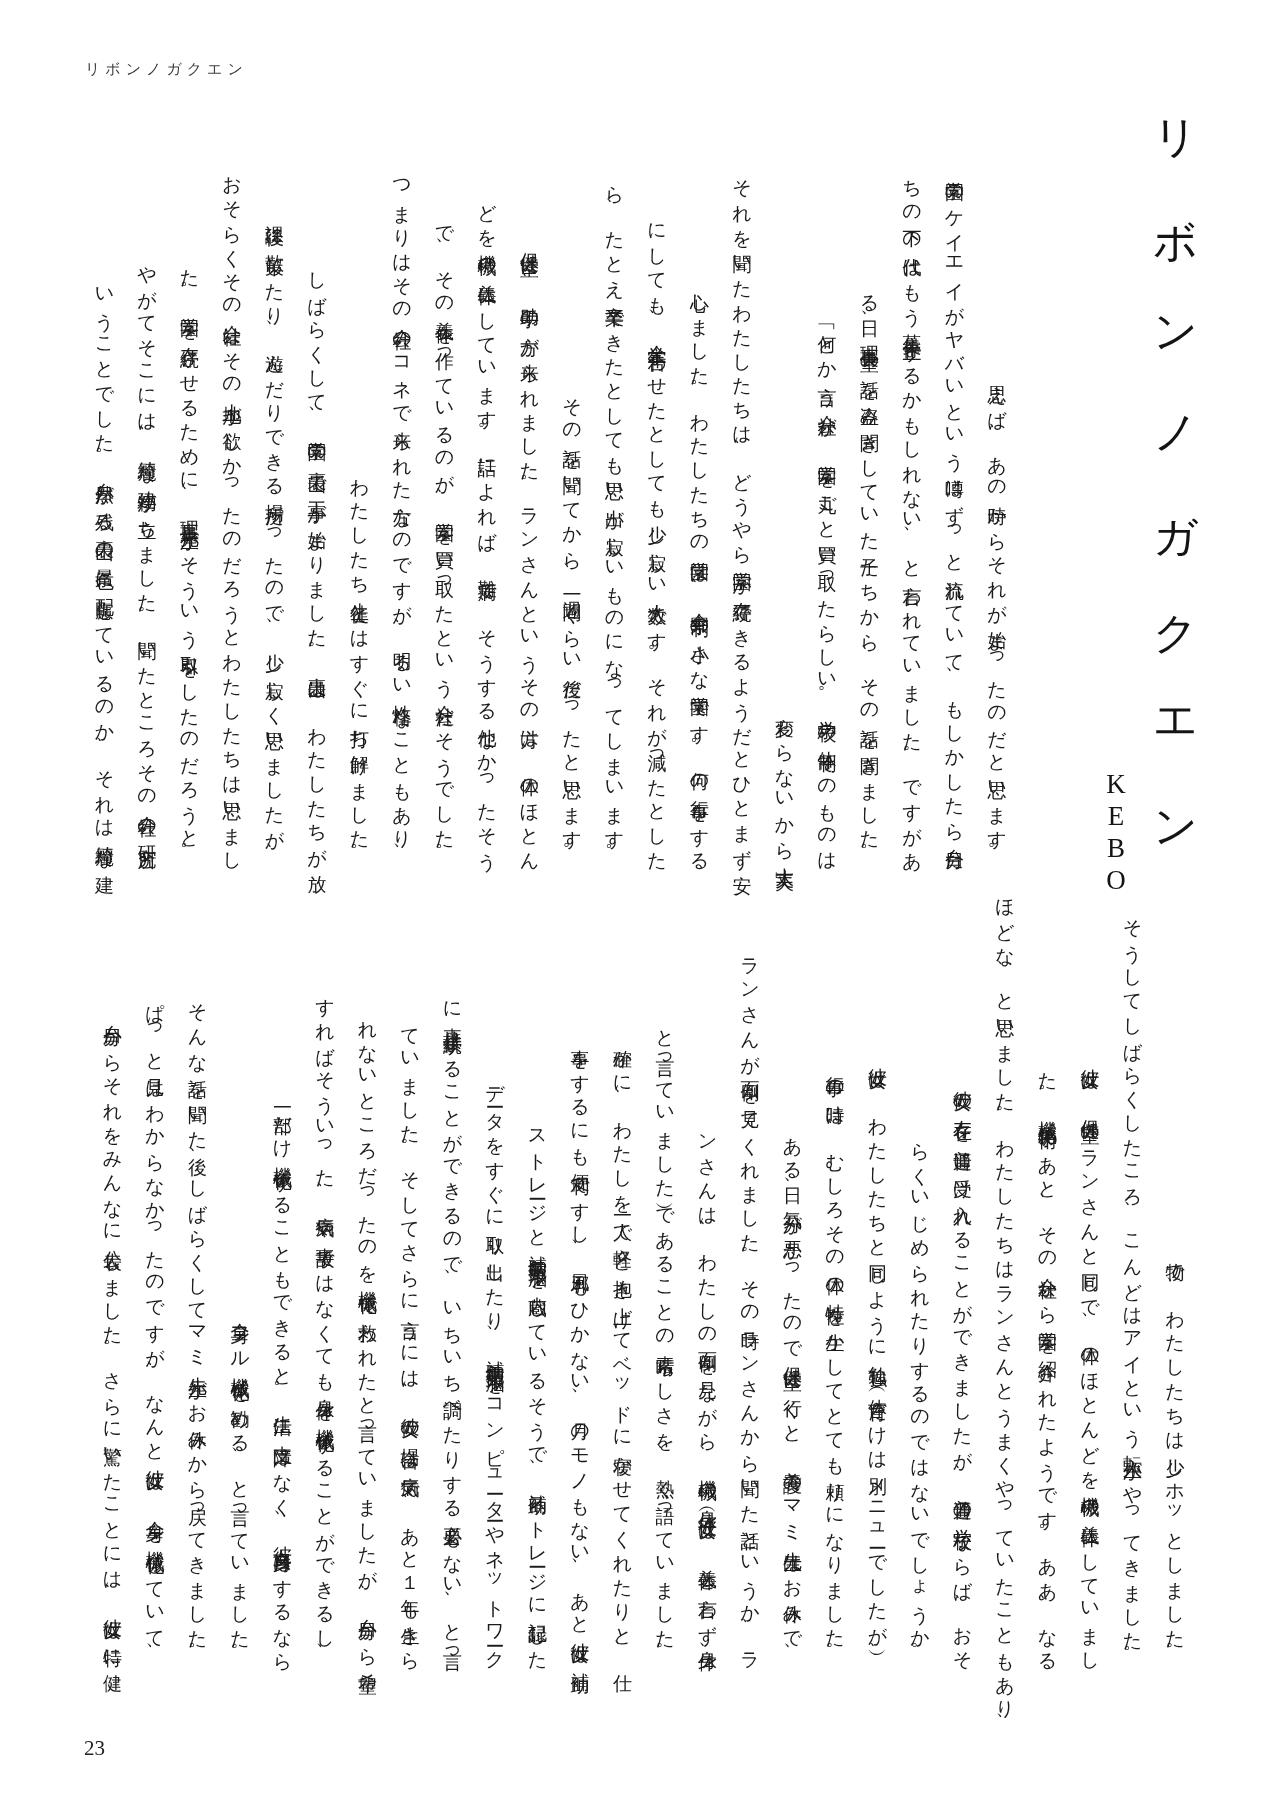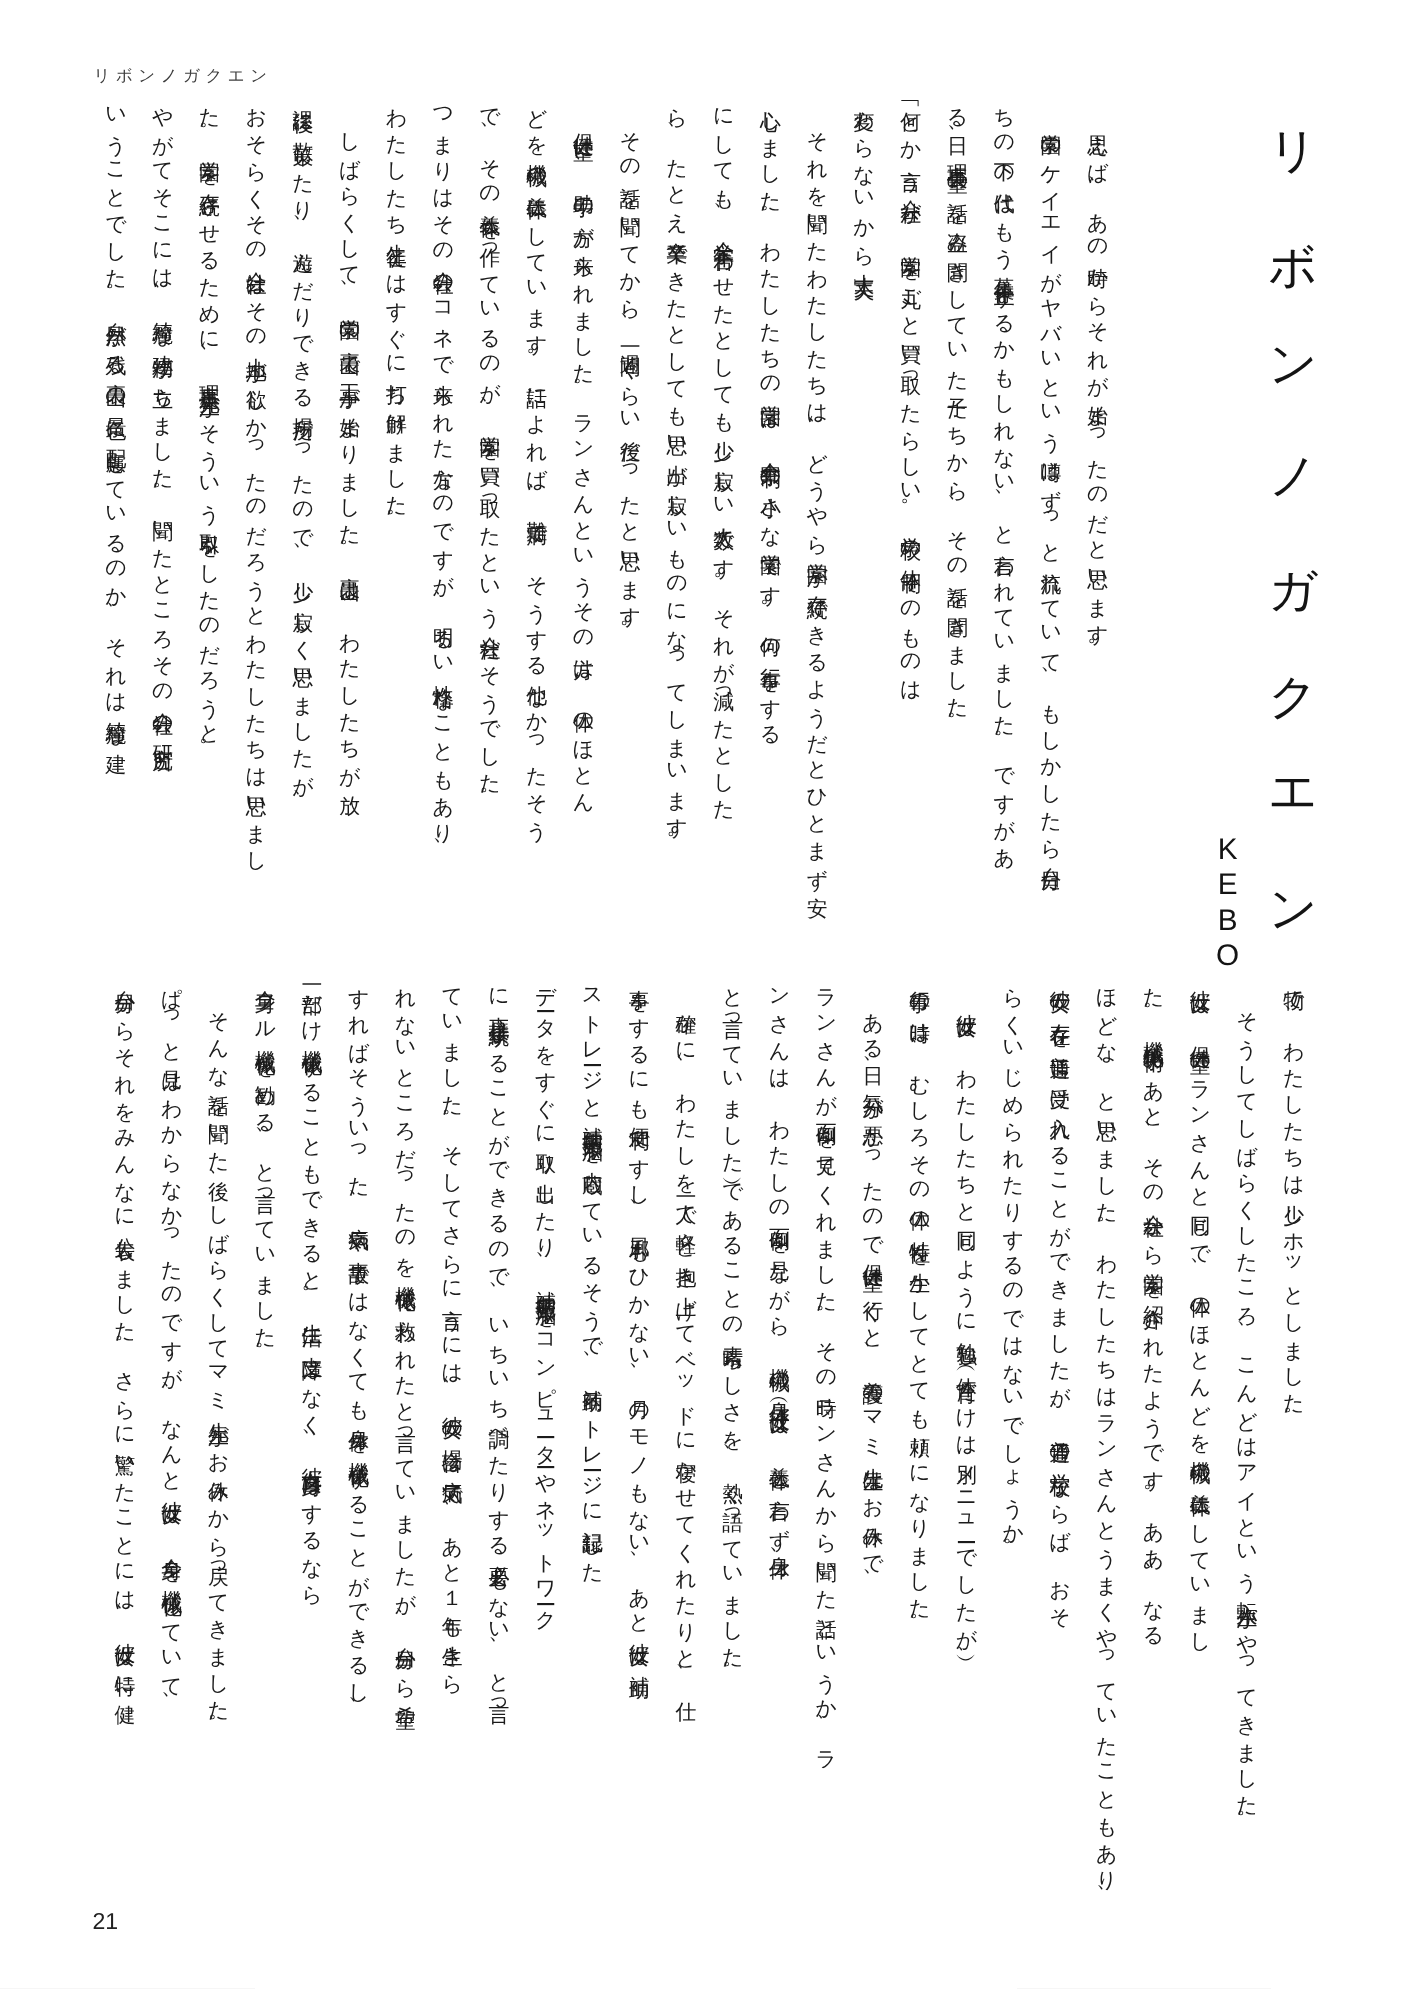--- a/index.html
+++ b/index.html
@@ -3,22 +3,23 @@
 <meta charset="utf-8">
 <style>
   html, body { margin: 0; padding: 0; background: #e8e8e8; }
   .page {
     position: relative;
     width: 1280px;
     height: 1808px;
     margin: 0 auto;
     background: #ffffff;
     color: #1e1e1e;
-    font-family: Liberation Sans, sans-serif;
+    font-family: Liberation Serif, serif;
     overflow: hidden;
+    text-align: right;
   }
   .running-header {
     position: absolute;
     top: 60px;
     left: 85px;
     font-size: 15px;
     letter-spacing: 5px;
     color: #3d3d3d;
     white-space: nowrap;
   }
@@ -125,14 +126,14 @@
       <div class="vcol">ていました。そしてさらに言うには、彼女の場合は病気で、あと１年も生きら</div>
       <div class="vcol">れないところだったのを機械化で救われたと言っていましたが、自分から希望</div>
       <div class="vcol">すればそういった、病気や事故ではなくても身体を機械化することができるし、</div>
       <div class="vcol">一部だけ機械化することもできると。生活に支障はなく、彼女自身はするなら</div>
       <div class="vcol">全身フル機械化を勧める、と言っていました。</div>
       <div class="vcol">　そんな話を聞いた後、しばらくしてマミ先生がお休みから戻ってきました。</div>
       <div class="vcol">ぱっと見はわからなかったのですが、なんと彼女は、全身を機械化していて、</div>
       <div class="vcol">自分からそれをみんなに公表しました。さらに驚いたことには、彼女は特に健</div>
     </div>
 
-  <div class="page-number">21</div>
+  <div class="page-number">23</div>
 </div>
 
 </body></html>

